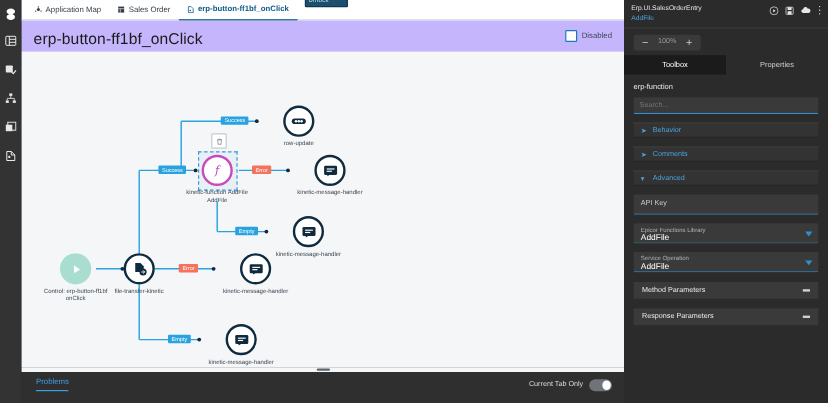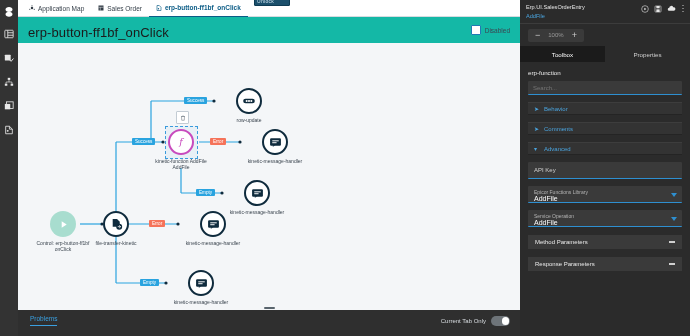--- a/index.html
+++ b/index.html
@@ -20,21 +20,21 @@
   .rail-icon{
     width:18px;height:24px;display:flex;align-items:center;justify-content:center;
     color:#e8e8e8;cursor:pointer;
   }
   .rail-icon svg{display:block;}
   .rail-logo{height:20px;}
 
   
   .editor{
     position:absolute;left:18px;top:0;width:502px;height:306px;
-    background:#14b8a6;overflow:hidden;
+    background:#c4b5fd;overflow:hidden;
   }
   .tabbar{
     position:relative;height:17px;background:#ffffff;
     border-bottom:1px solid #d6dbe0;display:flex;align-items:center;
     padding-left:4px;box-sizing:border-box;
   }
   .tab{
     display:flex;align-items:center;gap:3px;height:17px;
     padding:0 7px;font-size:6.5px;color:#333d47;cursor:pointer;
     box-sizing:border-box;white-space:nowrap;

